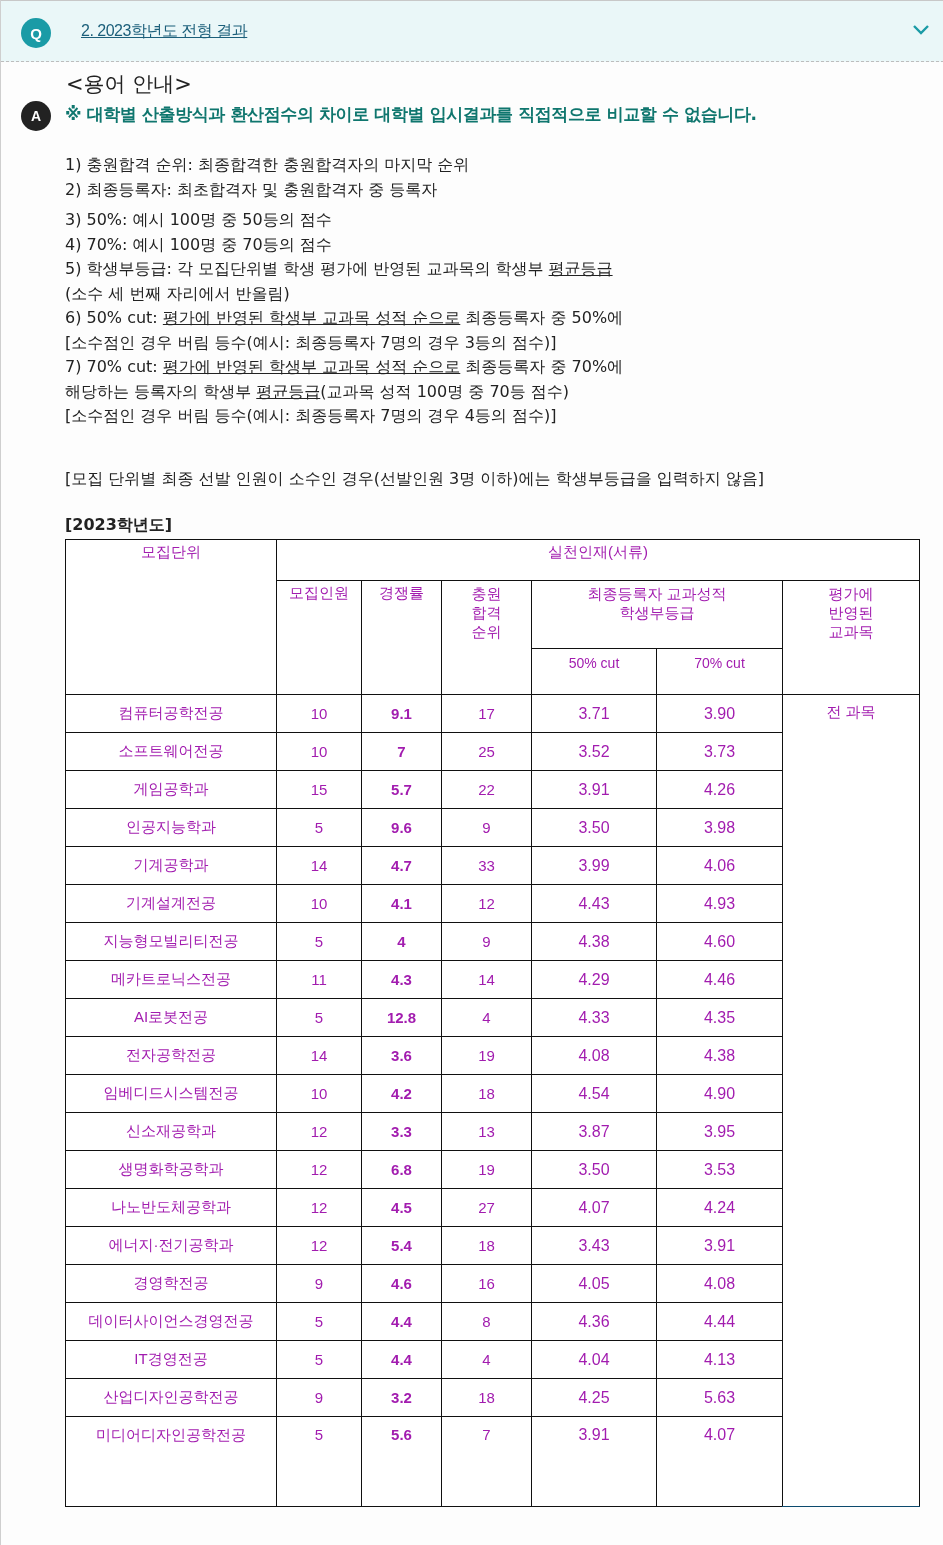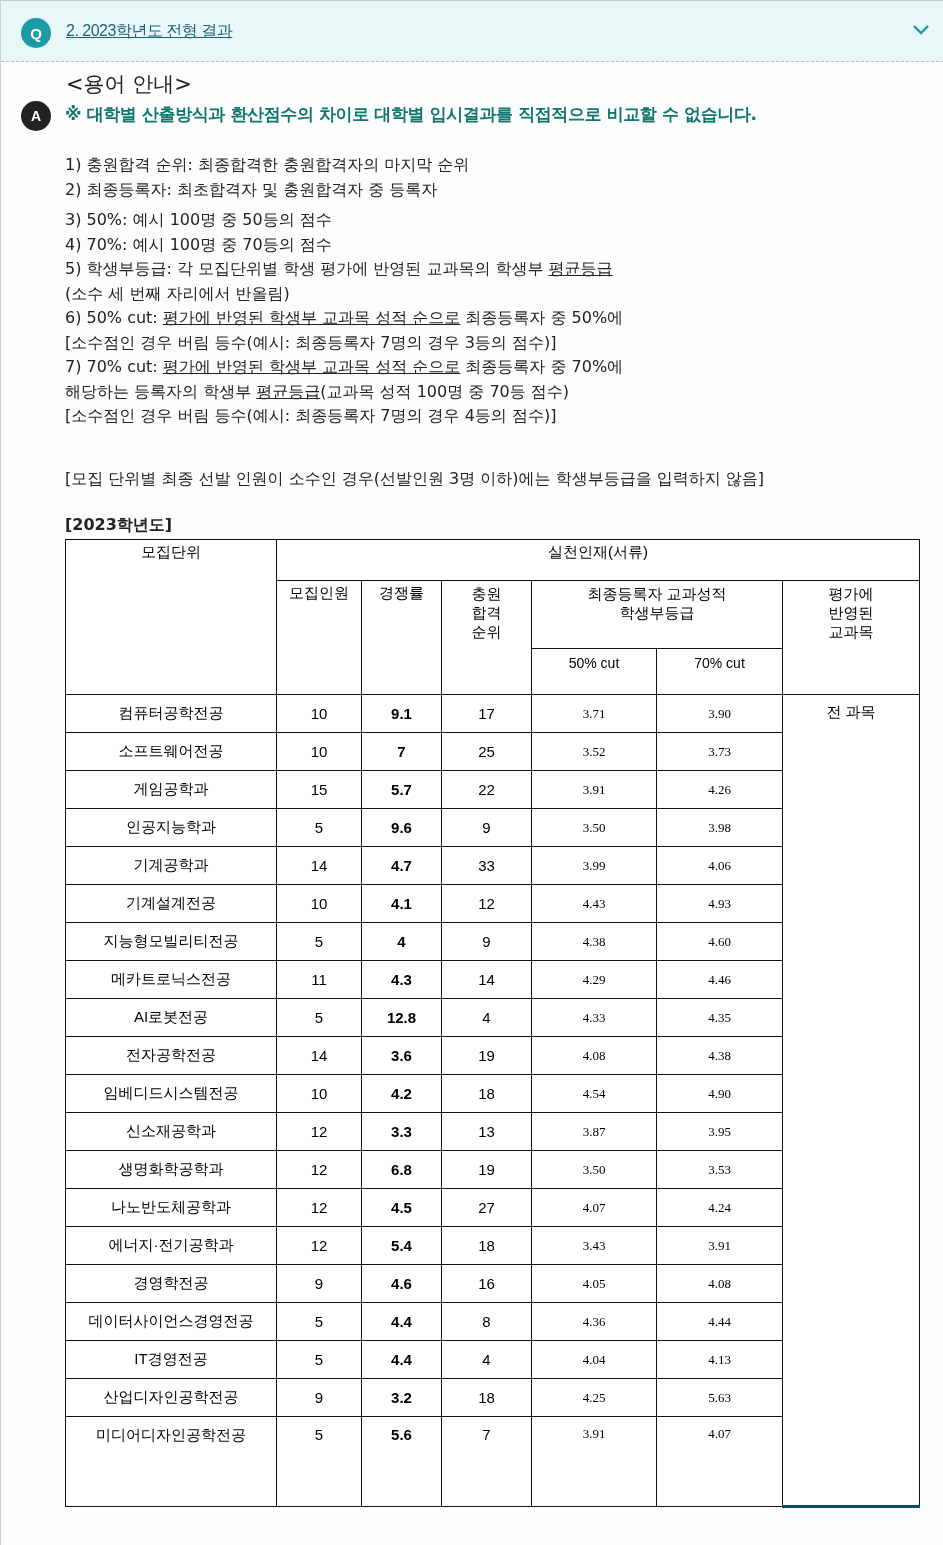--- a/index.html
+++ b/index.html
@@ -19,21 +19,21 @@
     border-bottom: 1px dashed #bdbdbd;
     box-sizing: border-box;
   }
   .q-badge {
     position: absolute; left: 20px; top: 17px; width: 30px; height: 30px;
     border-radius: 50%; background: #1a9ba6; color: #fff;
     font-family: "Liberation Sans", sans-serif; font-weight: bold; font-size: 15px;
     display: flex; align-items: center; justify-content: center;
   }
   .q-title {
-    position: absolute; left: 65px; top: 20px;
+    position: absolute; left: 80px; top: 20px;
     font-family: "Liberation Sans", sans-serif;
     font-size: 16px; color: #1b5f7a; text-decoration: underline;
     letter-spacing: -0.5px; cursor: pointer;
   }
   .chevron {
     position: absolute; right: 14px; top: 22px; width: 18px; height: 14px; cursor: pointer;
   }
   .a-badge {
     position: absolute; left: 20px; top: 101px; width: 30px; height: 30px;
     border-radius: 50%; background: #222; color: #fff;
@@ -47,33 +47,33 @@
   }
   .defs { position: absolute; left: 64px; top: 153px; font-size: 16px; line-height: 24.5px; }
   .defs .gap { height: 6px; }
   .u { text-decoration: underline; }
   .note { position: absolute; left: 64px; top: 469px; font-size: 16px; }
   .table-title { position: absolute; left: 64px; top: 515px; font-size: 16px; font-weight: bold; }
 
   table.res {
     position: absolute; left: 64px; top: 539px; width: 854px;
     border-collapse: collapse; table-layout: fixed;
-    font-family: "Liberation Sans", sans-serif; font-size: 15px; color: #000000;
+    font-family: "Liberation Sans", sans-serif; font-size: 15px; color: #a21caf;
     background: #fff;
   }
   table.res td, table.res th {
     border: 1px solid #111; text-align: center; vertical-align: top;
     font-weight: normal; padding: 3px 2px 0 2px;
   }
   table.res tbody td { height: 37px; vertical-align: middle; padding: 0; }
-  table.res tbody td.g { font-size: 13px; font-family: Liberation Serif, serif; }
+  table.res tbody td.g { font-size: 16px; }
   table.res tbody td.b { font-weight: bold; }
   table.res tbody tr.last td { height: 80px; vertical-align: top; padding-top: 9px; }
   table.res td.subject { vertical-align: top; padding-top: 8px; }
-  table.res tbody td.subject { border-bottom: 3px solid #0c4a6e; }
+  table.res tbody td.subject { border-bottom: 1px solid #0c4a6e; }
 </style>
 </head>
 <body>
 
 <div class="q-header">
   <div class="q-badge">Q</div>
   <a class="q-title">2. 2023학년도 전형 결과</a>
   <svg class="chevron" viewBox="0 0 18 14">
     <polyline points="2,3 9,10 16,3" fill="none" stroke="#1a9ba6" stroke-width="2.4"></polyline>
   </svg>

